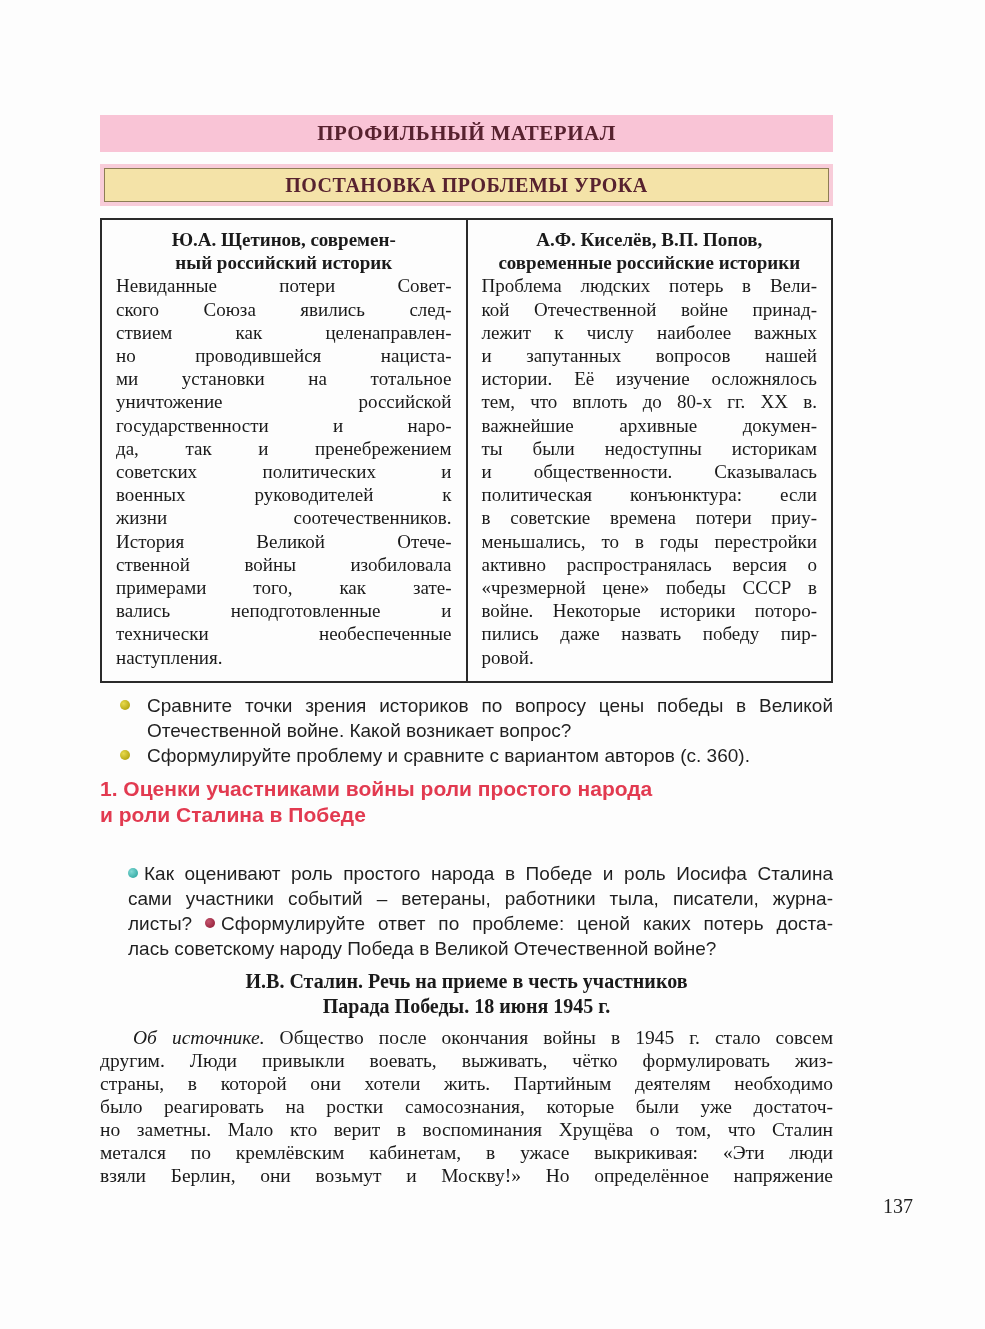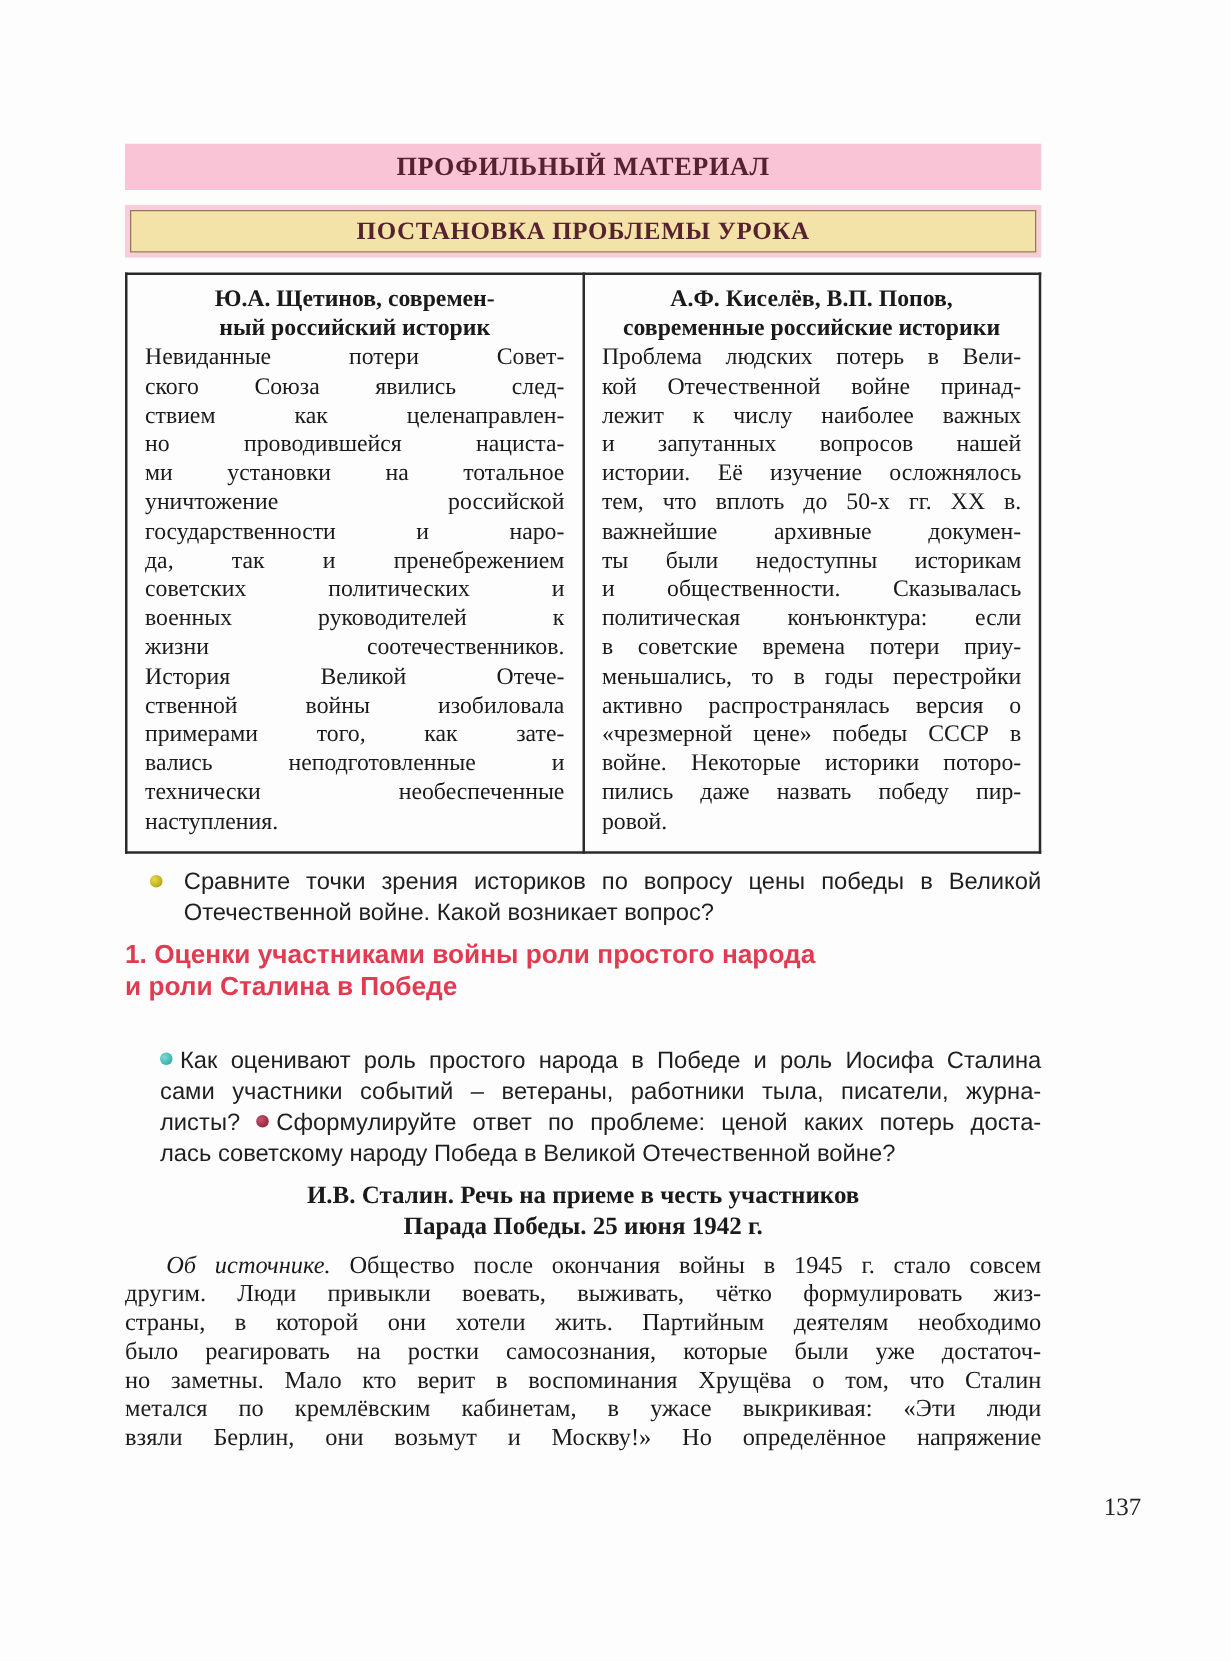--- a/index.html
+++ b/index.html
@@ -161,21 +161,21 @@
           <div>
                 <div class="ch">А.Ф. Киселёв, В.П. Попов,</div>
                 <div class="ch">современные российские историки</div>
               </div>
           <div>
                 <div class="jl">Проблема людских потерь в Вели-</div>
                 <div class="jl">кой Отечественной войне принад-</div>
                 <div class="jl">лежит к числу наиболее важных</div>
                 <div class="jl">и запутанных вопросов нашей</div>
                 <div class="jl">истории. Её изучение осложнялось</div>
-                <div class="jl">тем, что вплоть до 50-х гг. XX в.</div>
+                <div class="jl">тем, что вплоть до 80-х гг. XX в.</div>
                 <div class="jl">важнейшие архивные докумен-</div>
                 <div class="jl">ты были недоступны историкам</div>
                 <div class="jl">и общественности. Сказывалась</div>
                 <div class="jl">политическая конъюнктура: если</div>
                 <div class="jl">в советские времена потери приу-</div>
                 <div class="jl">меньшались, то в годы перестройки</div>
                 <div class="jl">активно распространялась версия о</div>
                 <div class="jl">«чрезмерной цене» победы СССР в</div>
                 <div class="jl">войне. Некоторые историки поторо-</div>
                 <div class="jl">пились даже назвать победу пир-</div>
@@ -187,38 +187,44 @@
       </table>
 
     <div class="qlist sans">
       <div class="qitem">
         <span class="dot dot-yellow"></span>
         <div>
             <div class="sjl">Сравните точки зрения историков по вопросу цены победы в Великой</div>
             <div class="sline">Отечественной войне. Какой возникает вопрос?</div>
           </div>
       </div>
+      <div class="qitem">
+        <span class="dot dot-yellow"></span>
+        <div>
+            <div class="sline">Сформулируйте проблему и сравните с вариантом авторов (с. 360).</div>
+          </div>
+      </div>
     </div>
 
 
     <div class="red-heading">
         <div class="rline">1. Оценки участниками войны роли простого народа</div>
         <div class="rline">и роли Сталина в Победе</div>
       </div>
 
     <div class="qpara sans">
       <div class="sjl"><span class="dot dot-teal"></span><span>Как оценивают роль простого народа в Победе и роль Иосифа Сталина</span></div>
       <div class="sjl">сами участники событий – ветераны, работники тыла, писатели, журна-</div>
       <div class="sjl"><span>листы?</span> <span class="dot dot-red"></span><span>Сформулируйте ответ по проблеме: ценой каких потерь доста-</span></div>
       <div class="sline">лась советскому народу Победа в Великой Отечественной войне?</div>
     </div>
 
     <div class="src-heading">
         <div class="shl">И.В. Сталин. Речь на приеме в честь участников</div>
-        <div class="shl">Парада Победы. 25 июня 1942 г.</div>
+        <div class="shl">Парада Победы. 18 июня 1945 г.</div>
       </div>
 
     <div class="bodypara">
       <div class="bjl indent"><span class="ital">Об источнике.</span> <span>Общество после окончания войны в 1945 г. стало совсем</span></div>
       <div>
           <div class="bjl">другим. Люди привыкли воевать, выживать, чётко формулировать жиз-</div>
           <div class="bjl">страны, в которой они хотели жить. Партийным деятелям необходимо</div>
           <div class="bjl">было реагировать на ростки самосознания, которые были уже достаточ-</div>
           <div class="bjl">но заметны. Мало кто верит в воспоминания Хрущёва о том, что Сталин</div>
           <div class="bjl">метался по кремлёвским кабинетам, в ужасе выкрикивая: «Эти люди</div>

